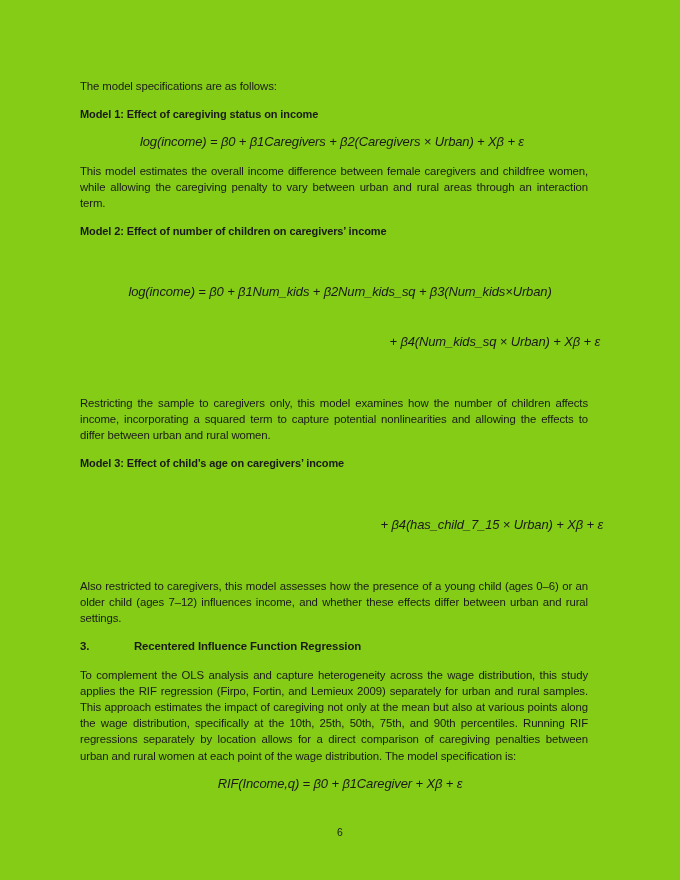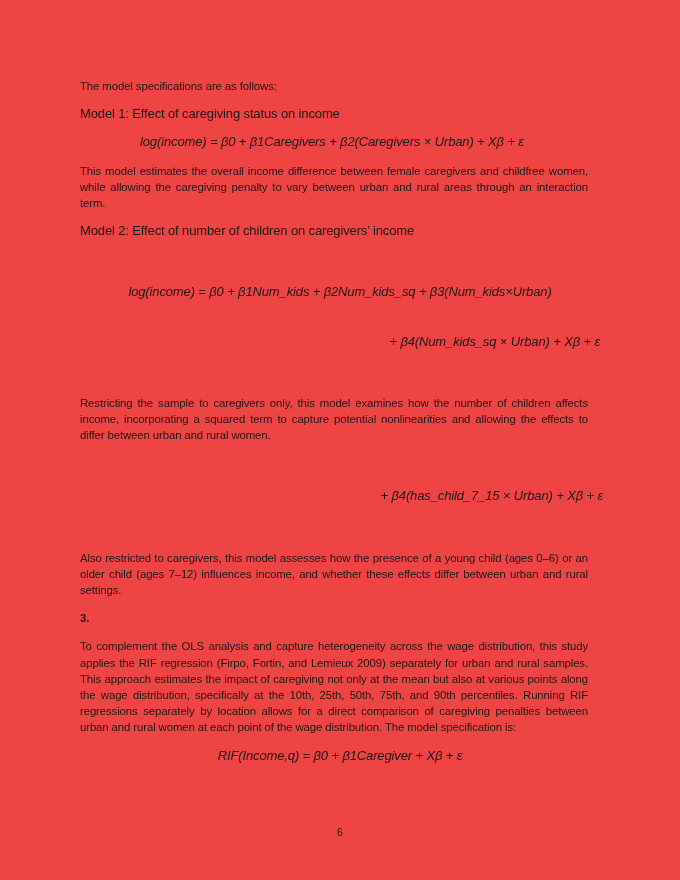--- a/index.html
+++ b/index.html
@@ -12,21 +12,21 @@
     height: 880px;
     font-family: "Liberation Sans", sans-serif;
     color: #1a1a1a;
     -webkit-font-smoothing: antialiased;
   }
 
   .page {
     position: relative;
     width: 680px;
     height: 880px;
-    background: #ef4444;
+    background: #84cc16;
     box-sizing: border-box;
     padding: 78px 80px 0 80px;
   }
 
   .content {
     width: 520px;
   }
 
   
   .para {
@@ -40,23 +40,23 @@
 
   .lead {
     font-size: 11.4px;
     line-height: 16.2px;
     text-align: left;
     margin: 0 0 12px 0;
     letter-spacing: -0.01em;
   }
 
   .model-heading {
-    font-size: 13px;
+    font-size: 11px;
     line-height: 16.2px;
-    font-weight: normal;
+    font-weight: bold;
     margin: 0 0 12px 0;
     text-align: left;
     letter-spacing: -0.01em;
   }
 
   .section-heading {
     font-size: 11.4px;
     line-height: 16.2px;
     font-weight: bold;
     margin: 0 0 12px 0;
@@ -131,30 +131,32 @@
 
     <p class="model-heading">Model 2: Effect of number of children on caregivers’ income</p>
 
     <div class="eq eq-center">
       <span class="eq-m2-line1">log(income) = β0 + β1Num_kids + β2Num_kids_sq + β3(Num_kids×Urban)</span>
       <span class="eq-line2">+ β4(Num_kids_sq × Urban) + Xβ + ε</span>
     </div>
 
     <p class="para">Restricting the sample to caregivers only, this model examines how the number of children affects income, incorporating a squared term to capture potential nonlinearities and allowing the effects to differ between urban and rural women.</p>
 
+    <p class="model-heading">Model 3: Effect of child’s age on caregivers’ income</p>
 
     <div class="eq eq-wide">
       <span class="eq-line2">+ β4(has_child_7_15 × Urban) + Xβ + ε</span>
     </div>
 
     <p class="para">Also restricted to caregivers, this model assesses how the presence of a young child (ages 0–6) or an older child (ages 7–12) influences income, and whether these effects differ between urban and rural settings.</p>
 
 
     <div class="section-heading">
       <span class="num">3.</span>
+      <span class="sec-title">Recentered Influence Function Regression</span>
     </div>
 
     <p class="para">To complement the OLS analysis and capture heterogeneity across the wage distribution, this study applies the RIF regression (Firpo, Fortin, and Lemieux 2009) separately for urban and rural samples. This approach estimates the impact of caregiving not only at the mean but also at various points along the wage distribution, specifically at the 10th, 25th, 50th, 75th, and 90th percentiles. Running RIF regressions separately by location allows for a direct comparison of caregiving penalties between urban and rural women at each point of the wage distribution. The model specification is:</p>
 
     <p class="eq eq-center">RIF(Income,q) = β0 + β1Caregiver + Xβ + ε</p>
 
   </div>
 
   <div class="page-number">6</div>
 </div>

